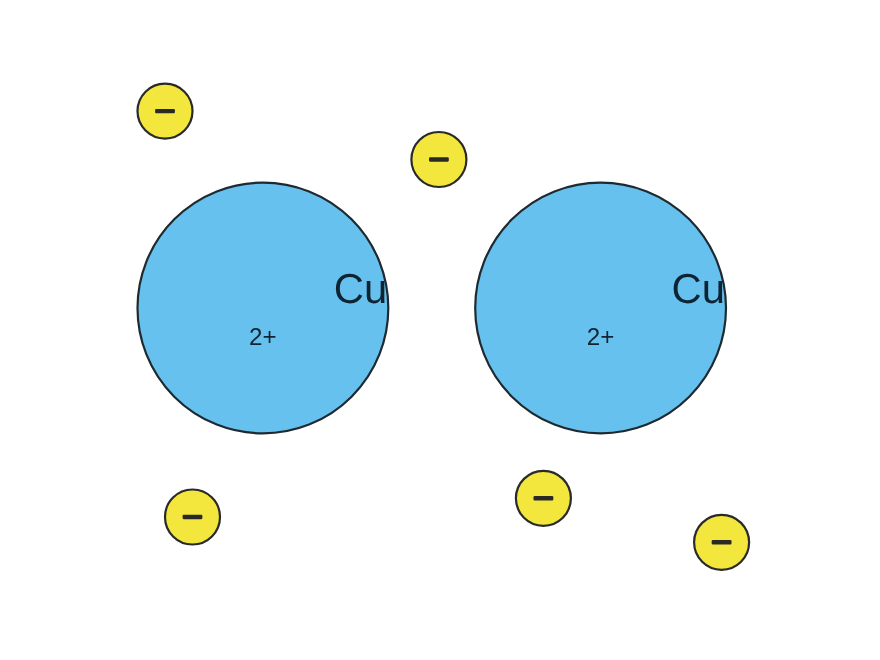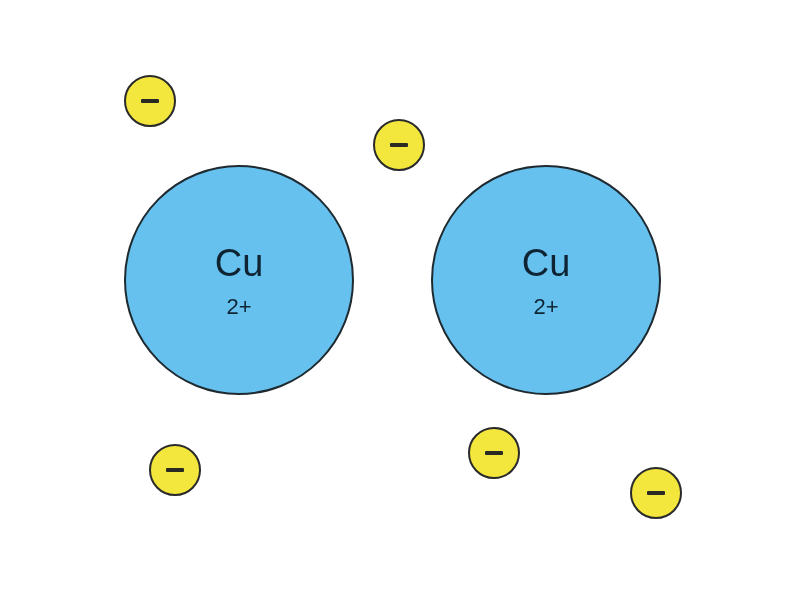--- a/index.html
+++ b/index.html
@@ -7,21 +7,21 @@
     .ion {
       position: absolute;
       border-radius: 50%;
       background: #66c1ef;
       border: 2px solid #1e2a30;
       box-sizing: border-box;
     }
     .ion .symbol {
       position: absolute;
       left: 0; right: 0;
-      text-align: center;
+      text-align: right;
       color: #0f2433;
       font-size: 38px;
       line-height: 38px;
     }
     .ion .charge {
       position: absolute;
       left: 0; right: 0;
       text-align: center;
       color: #0f2433;
       font-size: 22px;

